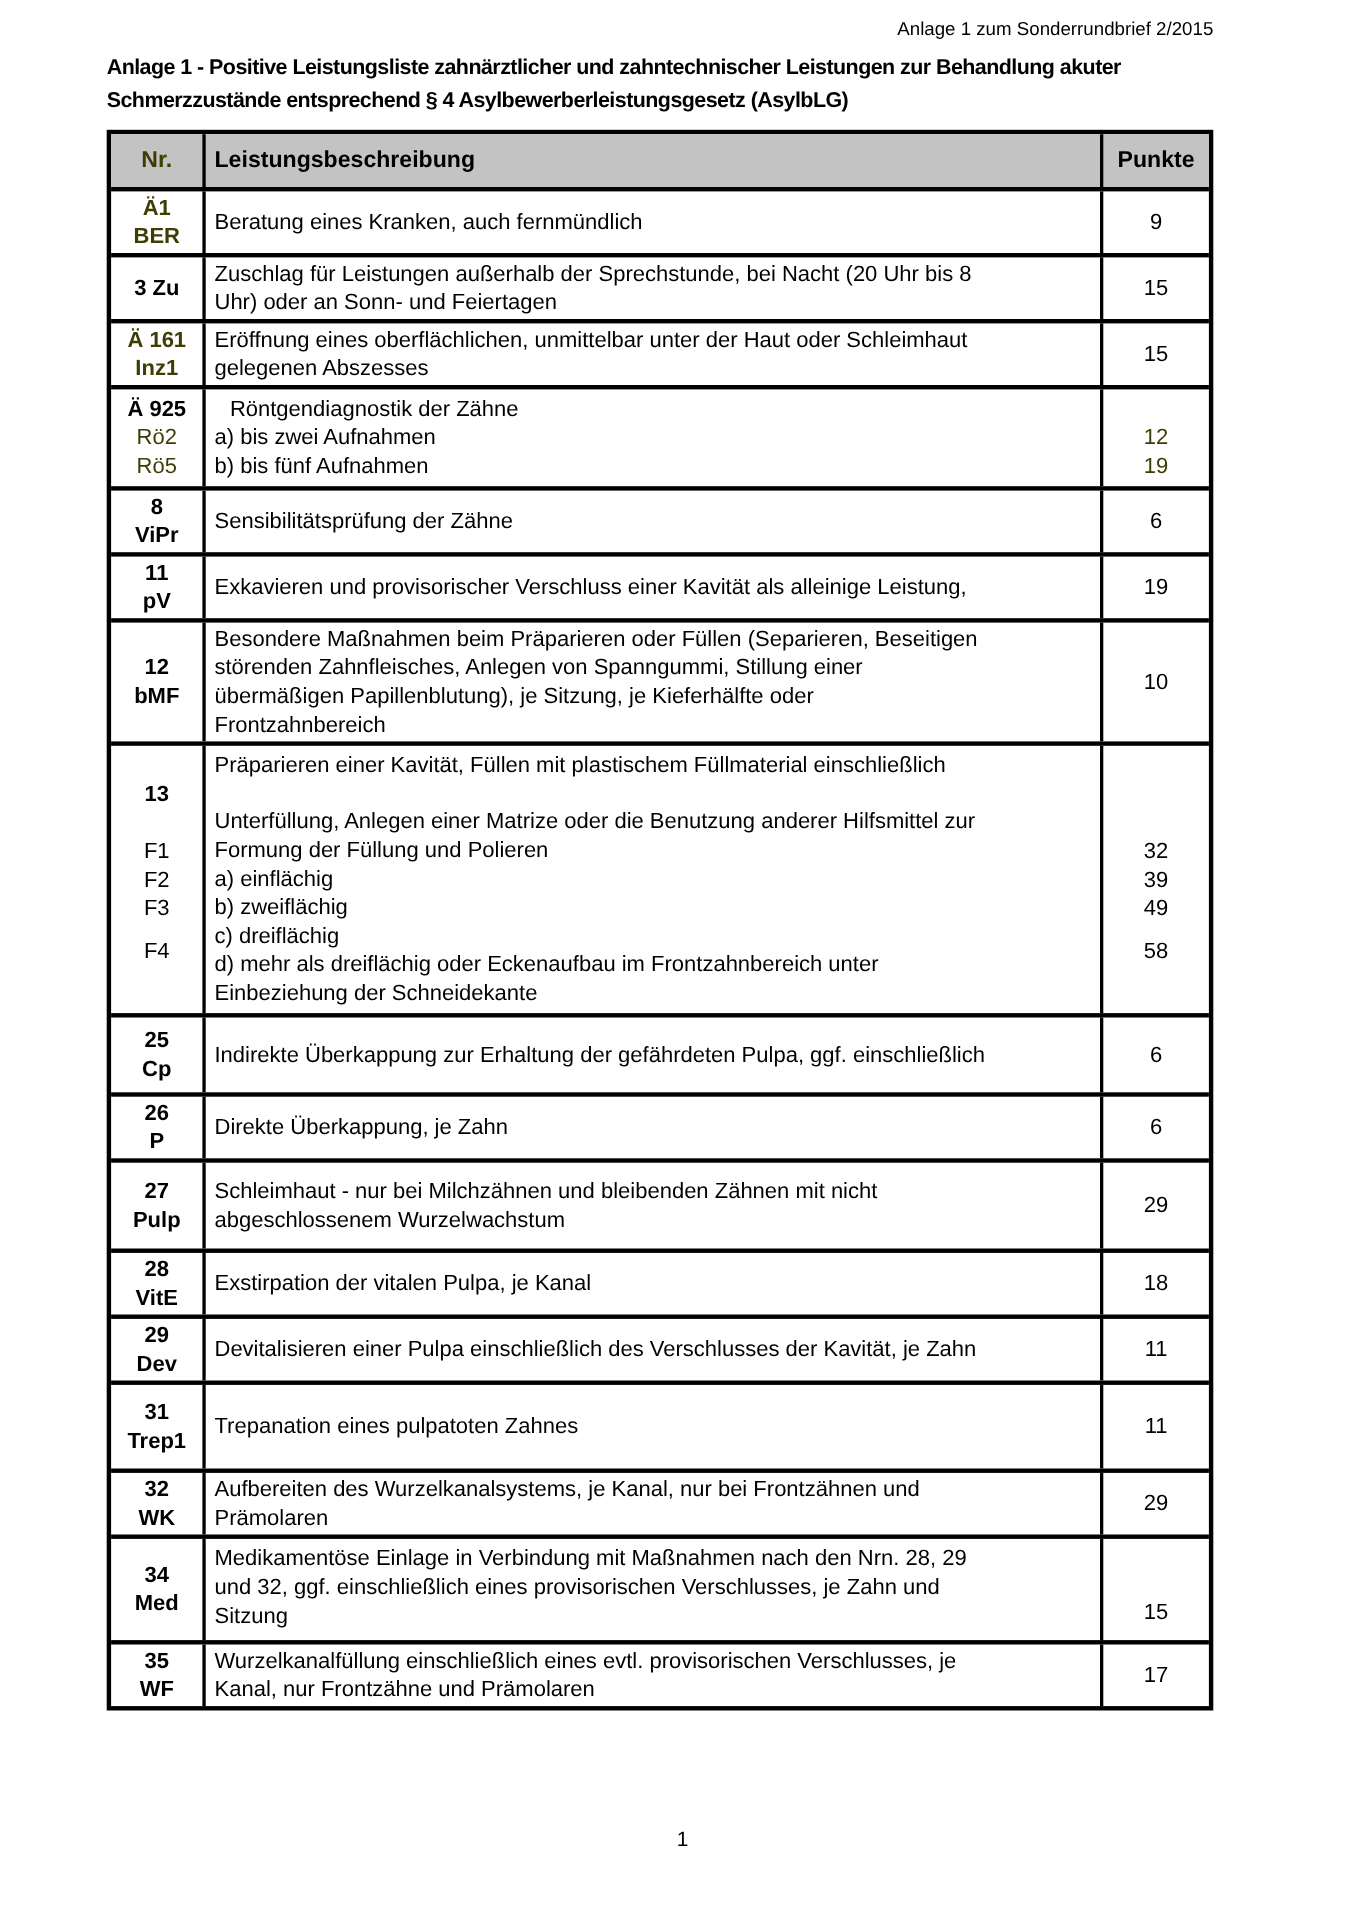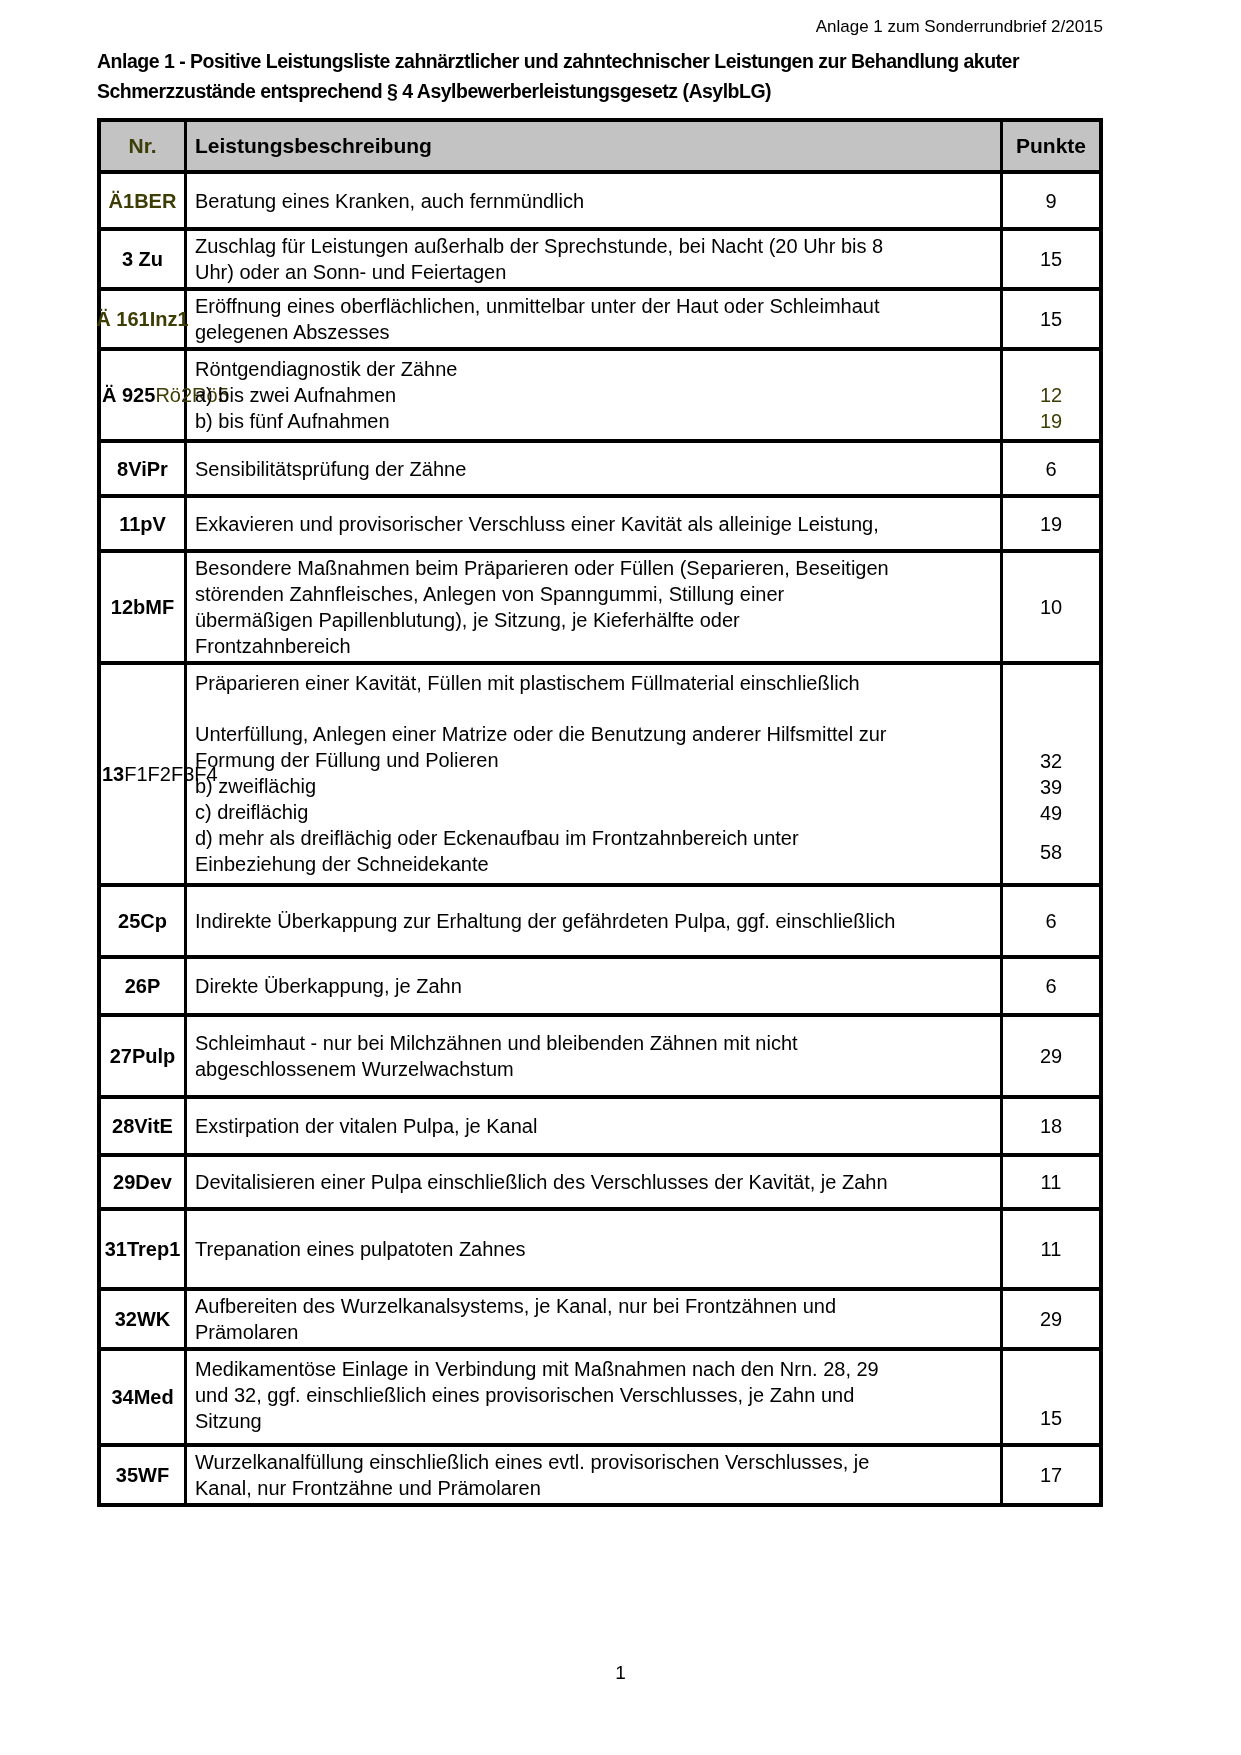--- a/index.html
+++ b/index.html
@@ -41,21 +41,21 @@
   .c1{border-right:3px solid var(--border);}
   .c3{border-left:3px solid var(--border);}
   
   .header-row{background:var(--header-bg);min-height:48px;}
   .header-row .cell{display:flex;align-items:center;font-weight:bold;font-size:21px;}
   .header-row .c1{justify-content:center;}
   .header-row .c2{justify-content:flex-start;padding-left:8px;}
   .header-row .c3{justify-content:center;}
   
   .nr-cell{
-    display:flex;justify-content:center;align-items:center;
+    display:flex;flex-direction:column;justify-content:center;align-items:center;
     font-size:20px;text-align:center;padding:2px 1px;
   }
   .desc-cell{
     display:flex;flex-direction:column;justify-content:center;
     font-size:20px;padding:2px 8px;
   }
   .pts-cell{
     display:flex;flex-direction:column;justify-content:center;align-items:center;
     font-size:20px;padding:2px 2px;
   }
@@ -126,21 +126,21 @@
           <div class="ptline">15</div>
         </div>
       </div>
       <div class="trow" style="min-height: 78px;">
         <div class="cell c1 nr-cell lines">
           <div class="line ctr b" style="height: 26px;">Ä 925</div>
           <div class="line ctr olive" style="height: 26px;">Rö2</div>
           <div class="line ctr olive" style="height: 26px;">Rö5</div>
         </div>
         <div class="cell c2 desc-cell lines">
-          <div class="line left" style="height: 26px;">Röntgendiagnostik der Zähne</div>
+          <div class="line left" style="height: 26px; margin-left: 14px;">Röntgendiagnostik der Zähne</div>
           <div class="line left" style="height: 26px;">a) bis zwei Aufnahmen</div>
           <div class="line left" style="height: 26px;">b) bis fünf Aufnahmen</div>
         </div>
         <div class="cell c3 pts-cell lines">
           <div class="line ctr" style="height: 26px;"></div>
           <div class="line ctr olive" style="height: 26px;">12</div>
           <div class="line ctr olive" style="height: 26px;">19</div>
         </div>
       </div>
       <div class="trow" style="min-height: 55px;">
@@ -189,20 +189,21 @@
           <div class="line ctr" style="height: 26px;"></div>
           <div class="line ctr" style="height: 26px;">F1</div>
           <div class="line ctr" style="height: 26px;">F2</div>
           <div class="line ctr" style="height: 26px;">F3</div>
           <div class="line ctr" style="height: 52px;">F4</div>
         </div>
         <div class="cell c2 desc-cell lines">
           <div class="line left" style="height: 26px;">Präparieren einer Kavität, Füllen mit plastischem Füllmaterial einschließlich</div>
           <div class="line left" style="height: 26px; margin-top: 25px;">Unterfüllung, Anlegen einer Matrize oder die Benutzung anderer Hilfsmittel zur</div>
           <div class="line left" style="height: 26px;">Formung der Füllung und Polieren</div>
+          <div class="line left" style="height: 26px;">a) einflächig</div>
           <div class="line left" style="height: 26px;">b) zweiflächig</div>
           <div class="line left" style="height: 26px;">c) dreiflächig</div>
           <div class="line left" style="height: 26px;">d) mehr als dreiflächig oder Eckenaufbau im Frontzahnbereich unter</div>
           <div class="line left" style="height: 26px;">Einbeziehung der Schneidekante</div>
         </div>
         <div class="cell c3 pts-cell lines">
           <div class="line ctr" style="height: 26px;"></div>
           <div class="line ctr" style="height: 26px;"></div>
           <div class="line ctr" style="height: 26px;"></div>
           <div class="line ctr" style="height: 26px;">32</div>

